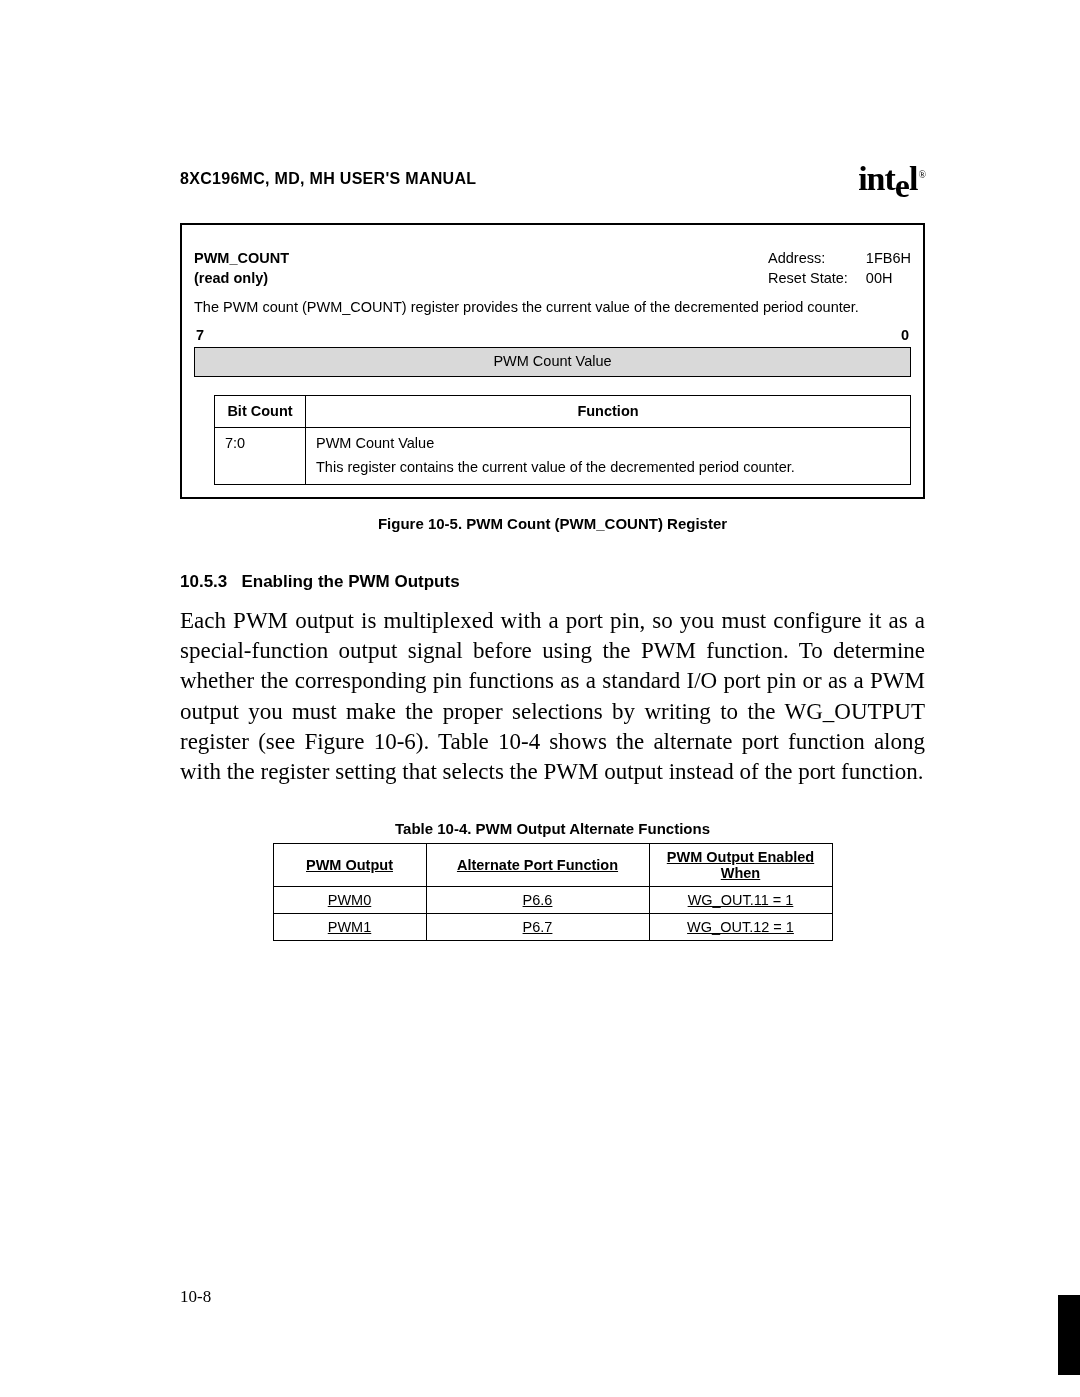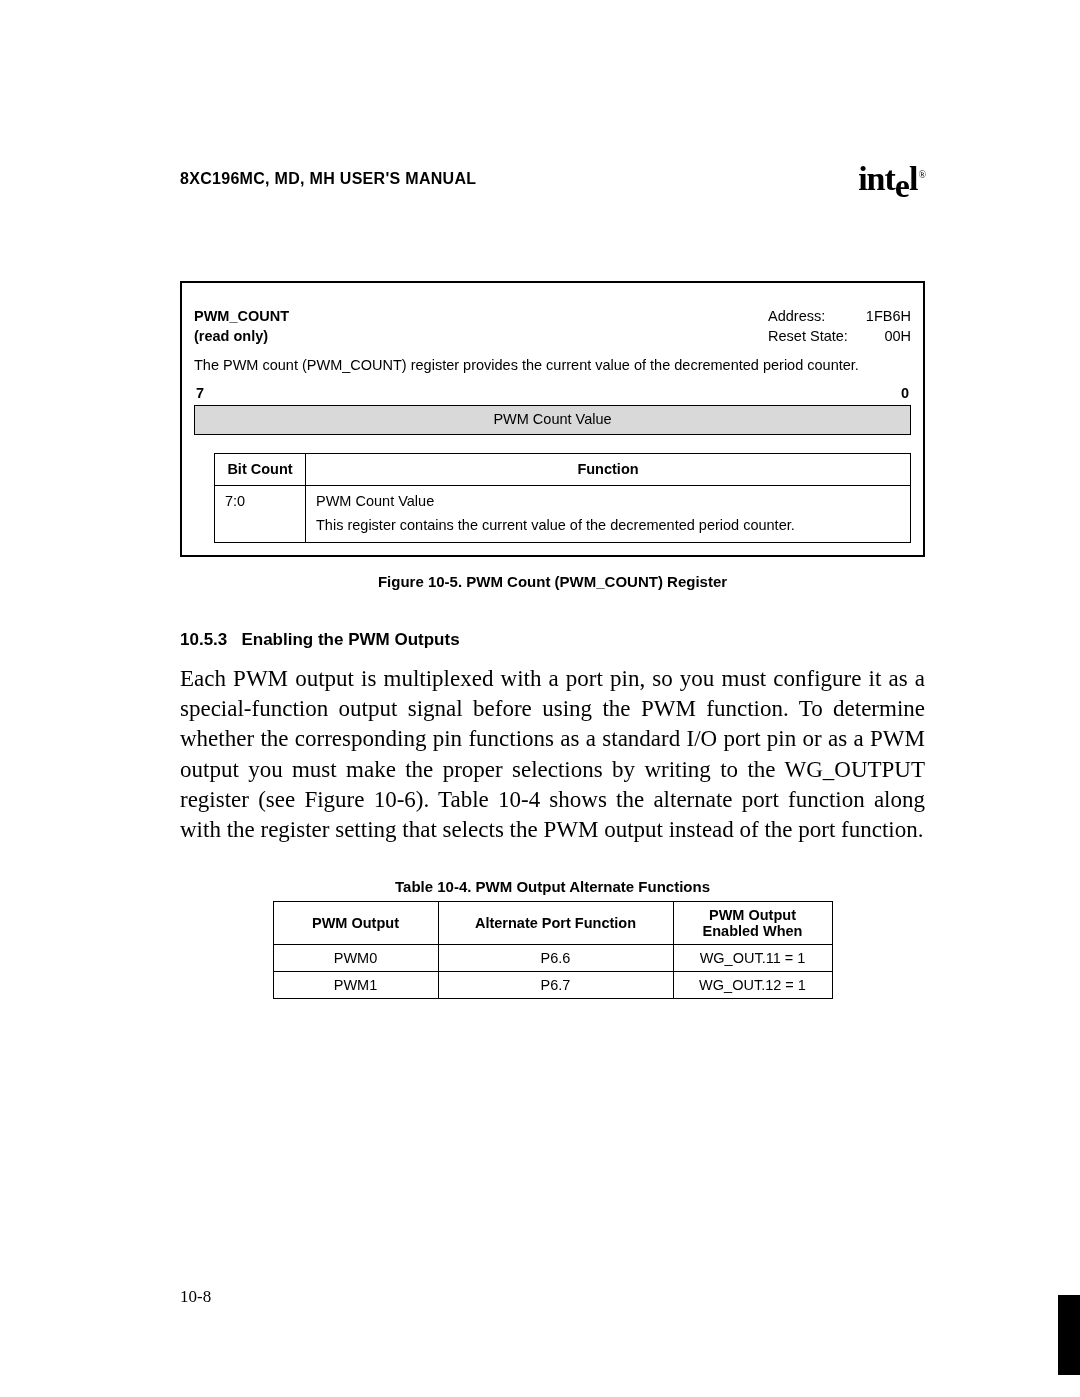--- a/index.html
+++ b/index.html
@@ -13,21 +13,21 @@
     width: 1080px;
     height: 1397px;
     position: relative;
     box-sizing: border-box;
     padding: 160px 155px 0 180px;
   }
   .header-row {
     display: flex;
     justify-content: space-between;
     align-items: center;
-    margin-bottom: 83px;
+    margin-bottom: 25px;
   }
   .doc-title {
     font-weight: bold;
     font-size: 16px;
     letter-spacing: 0.3px;
   }
   .logo {
     font-family: "Times New Roman", serif;
     font-size: 34px;
     font-weight: bold;
@@ -53,21 +53,21 @@
   }
   .reg-top {
     display: flex;
     justify-content: space-between;
     margin-bottom: 10px;
   }
   .reg-top-left { font-weight: bold; }
   .reg-top-left .sub { font-weight: bold; display:block;}
   .reg-top-right { text-align: left; }
   .reg-top-right-table { display: grid; grid-template-columns: auto auto; column-gap: 18px; }
-  .reg-top-right-table div:nth-child(2n){ text-align:right; }
+  .reg-top-right-table div:nth-child(2n){ }
   .reg-desc { margin-bottom: 8px; }
   .bit-labels { display:flex; justify-content:space-between; font-weight:bold; padding:0 2px; }
   .bit-row {
     background: #d9d9d9;
     border: 1px solid #000;
     text-align: center;
     padding: 4px 0;
     margin-top: 2px;
     margin-bottom: 18px;
   }
@@ -117,22 +117,23 @@
     margin-bottom: 6px;
   }
   .alt-table {
     border-collapse: collapse;
     font-size: 14.5px;
     width: 560px;
     margin: 0 auto;
   }
   .alt-table th, .alt-table td {
     border: 1px solid #000;
-    padding: 5px 22px;
-    text-align: center;
+    padding: 5px 16px;
+    text-align: center;
+    text-decoration: underline;
   }
   .alt-table th { font-weight: bold; }
   .alt-table th:nth-child(1){ width:120px;}
   .alt-table th:nth-child(2){ width:190px;}
 
   .page-num {
     position: absolute;
     bottom: 90px;
     left: 180px;
     font-family: "Times New Roman", Times, serif;

